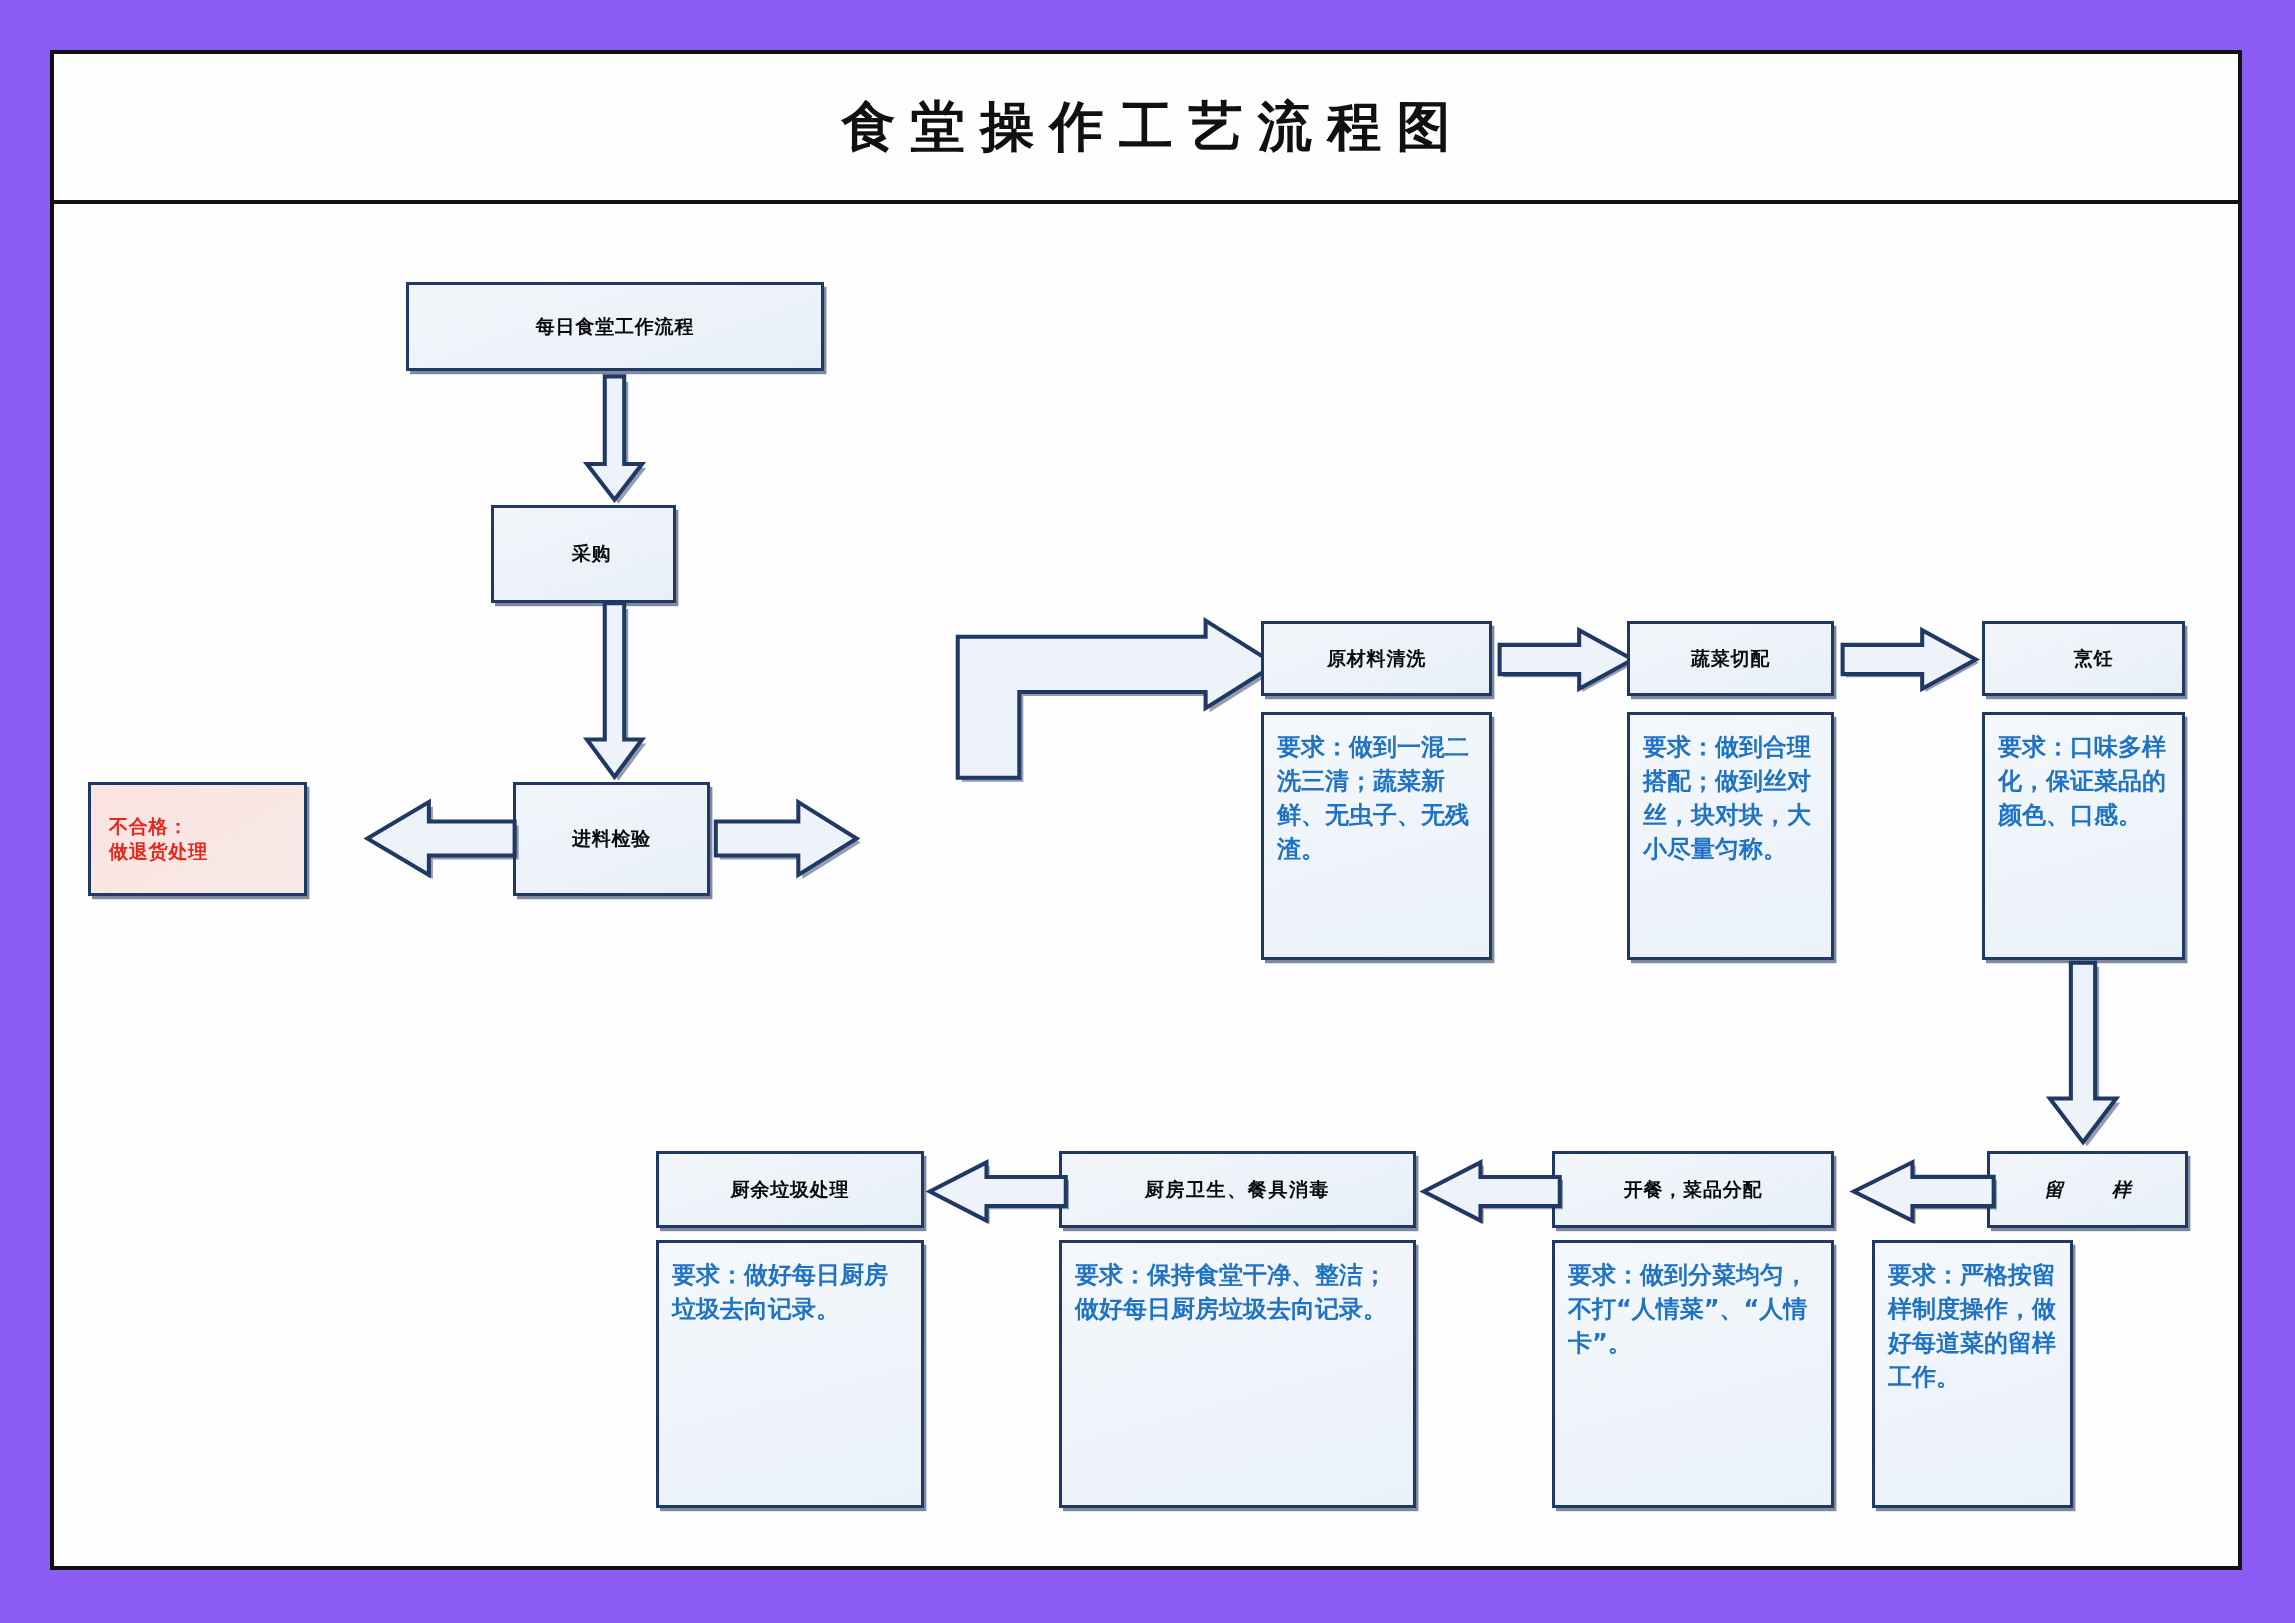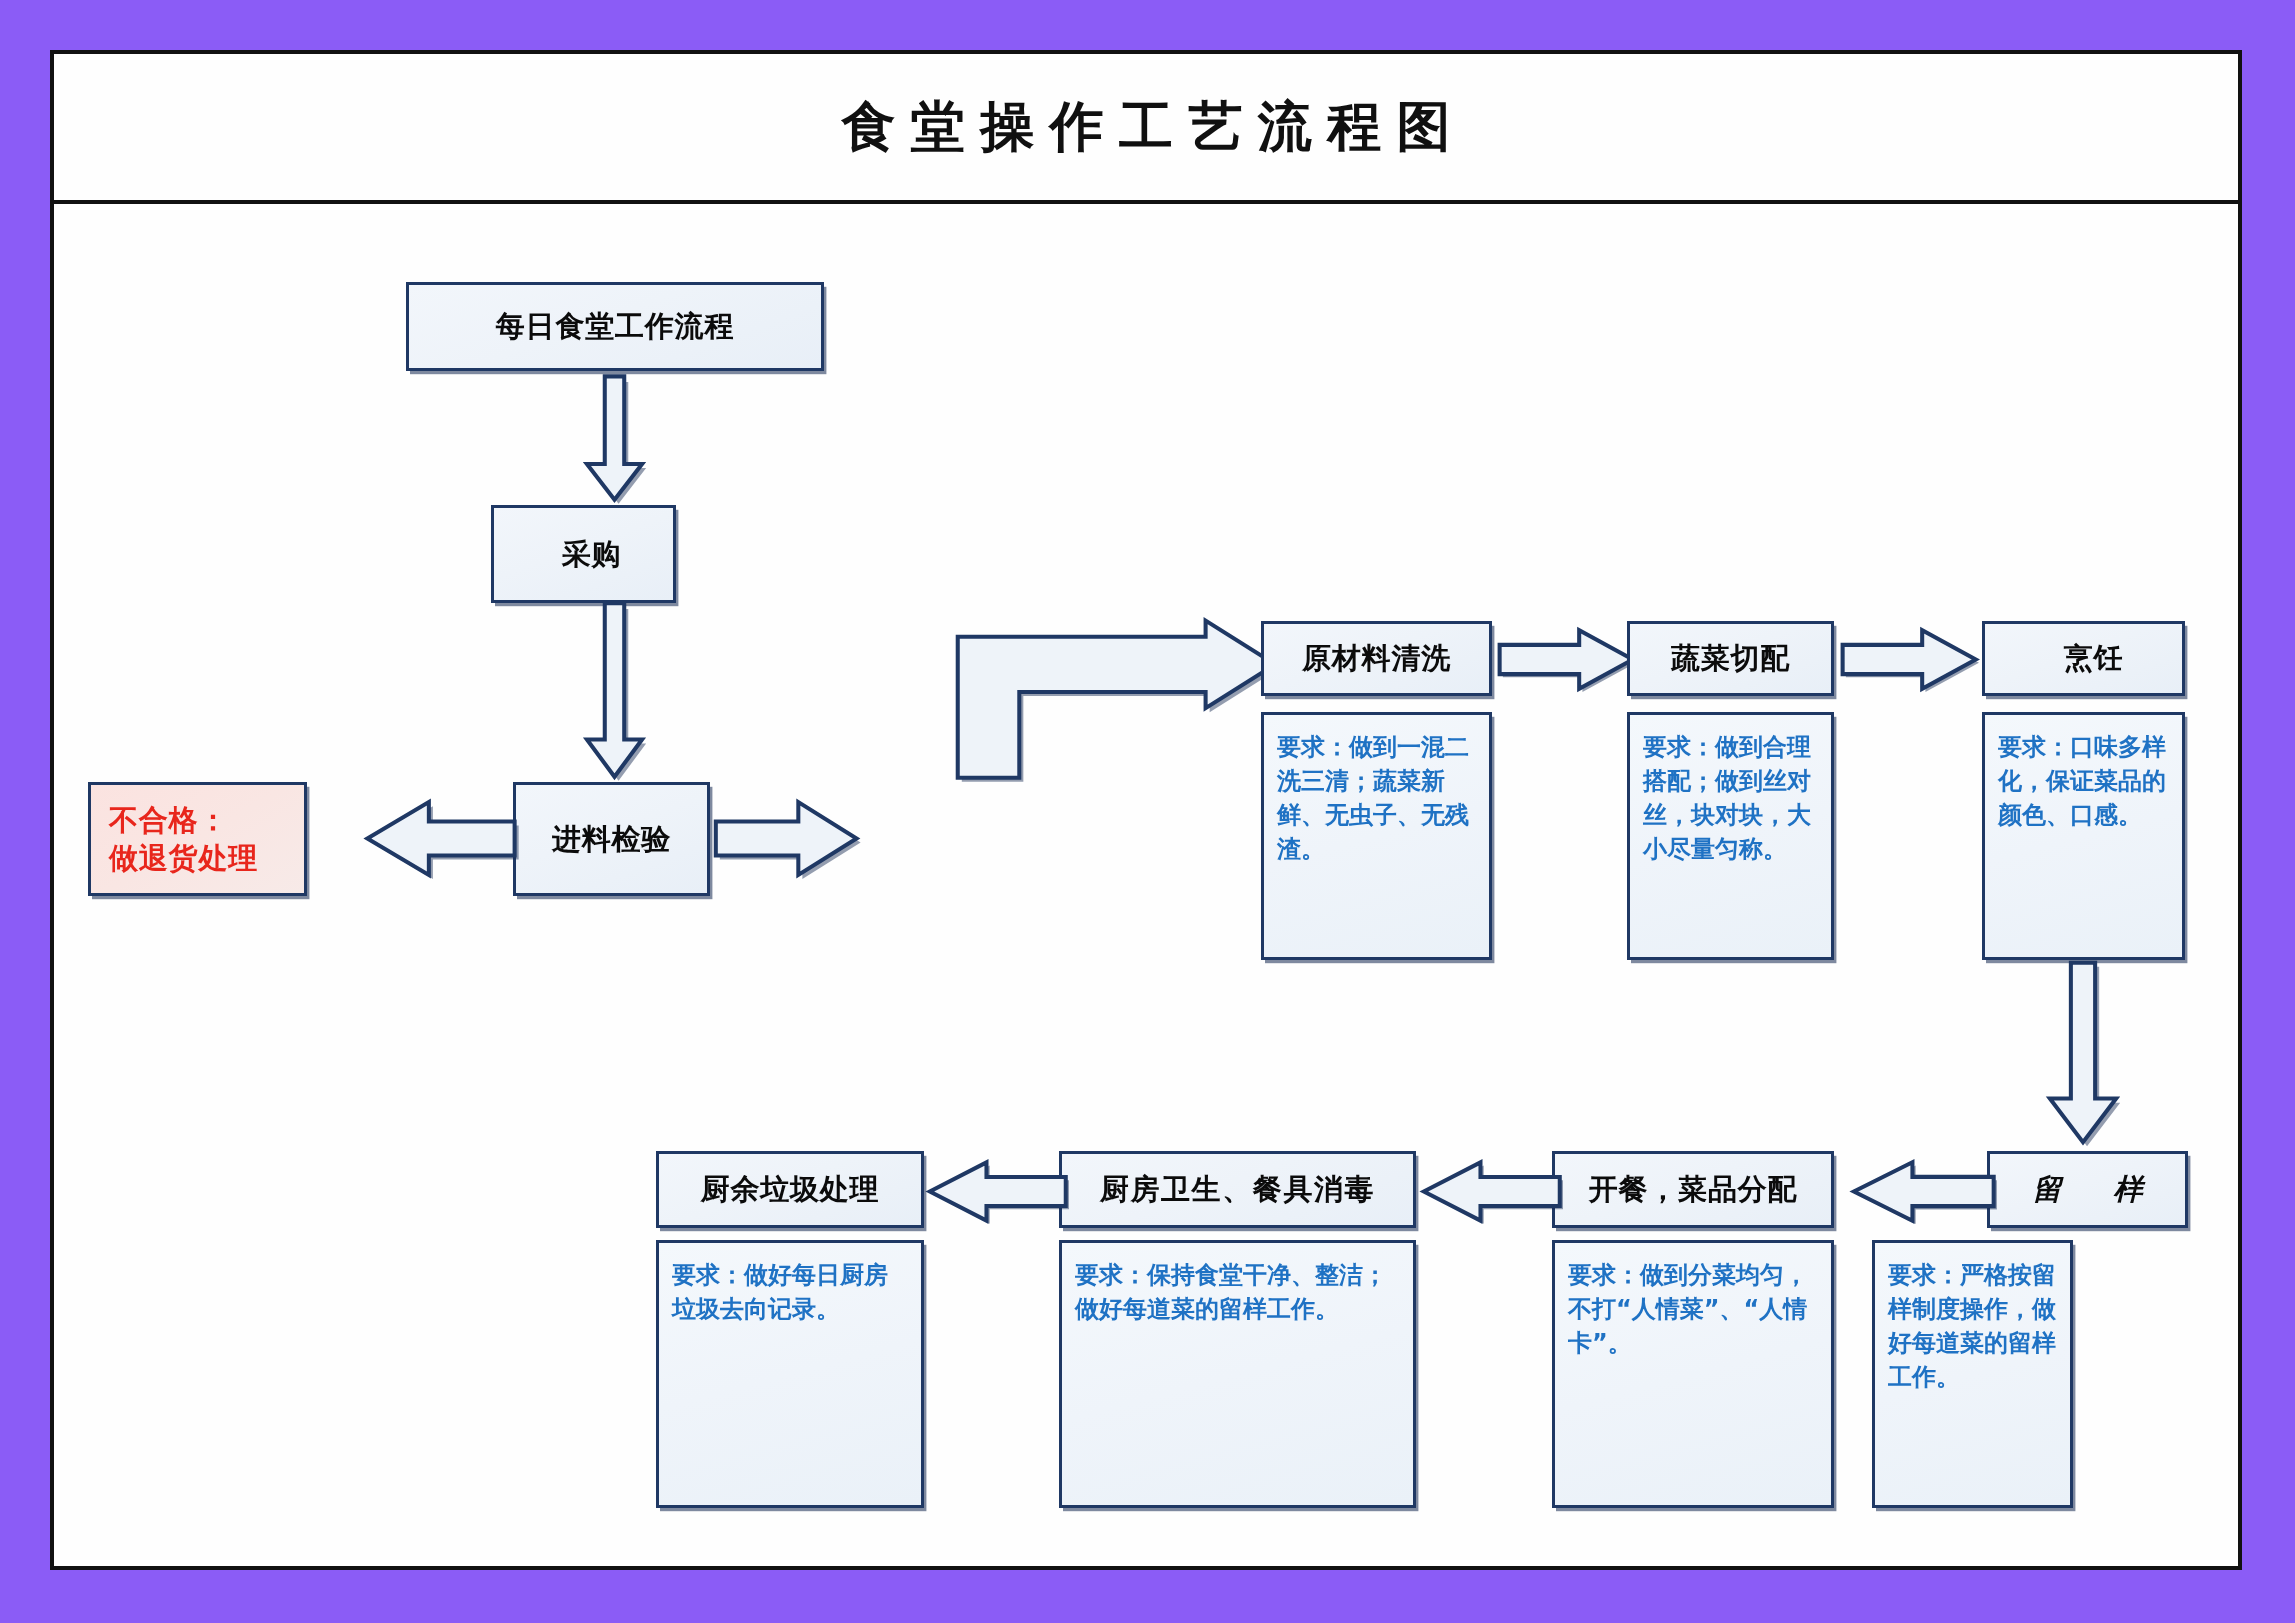--- a/index.html
+++ b/index.html
@@ -46,21 +46,21 @@
     position:absolute;
     box-sizing:border-box;
     border:3.2px solid #1f3864;
     background:linear-gradient(160deg,#f2f6fb 0%,#eef3f9 45%,#e8eff7 100%);
     box-shadow:3.2px 4px 0 -0.8px rgba(20,40,80,.55);
     display:flex;align-items:center;justify-content:center;
     text-align:center;
   }
   .box .lbl{
     font-family:"DejaVu Sans","Liberation Sans",sans-serif;
-    font-size:29px;
+    font-size:19px;
     font-weight:700;
     color:#0b0b0b;
     letter-spacing:0.8px;
     line-height:1.32;
     padding:0 8px;
     white-space:pre-line;
   }
   .box.wide-label .lbl{letter-spacing:1.6px;text-align:center;}
   .box.spaced .lbl{letter-spacing:21px;text-indent:21px;}
   .box.left-align{align-items:center;justify-content:flex-start;}
@@ -228,21 +228,21 @@
     <svg width="144" height="65" viewBox="0 0 178 80">
       <polygon class="apoly-sh" points="174,22 76,22 76,4 6,40 76,76 76,58 174,58" transform="translate(4,4)"></polygon>
       <polygon class="apoly" points="174,22 76,22 76,4 6,40 76,76 76,58 174,58"></polygon>
     </svg>
   </div>
 
   <div class="box wide-label" style="left:1059px;top:1151px;width:357px;height:77px;">
     <span class="lbl">厨房卫生、餐具消毒</span>
   </div>
   <div class="note" style="left:1059px;top:1240px;width:357px;height:268px;">
-    <div class="txt">要求：保持食堂干净、整洁；做好每道菜的留样工作。</div>
+    <div class="txt">要求：保持食堂干净、整洁；做好每日厨房垃圾去向记录。</div>
   </div>
 
   <div class="arrow" style="left:925px;top:1159px;width:144px;height:65px;">
     <svg width="144" height="65" viewBox="0 0 178 80">
       <polygon class="apoly-sh" points="174,22 76,22 76,4 6,40 76,76 76,58 174,58" transform="translate(4,4)"></polygon>
       <polygon class="apoly" points="174,22 76,22 76,4 6,40 76,76 76,58 174,58"></polygon>
     </svg>
   </div>
 
   <div class="box" style="left:656px;top:1151px;width:268px;height:77px;">

